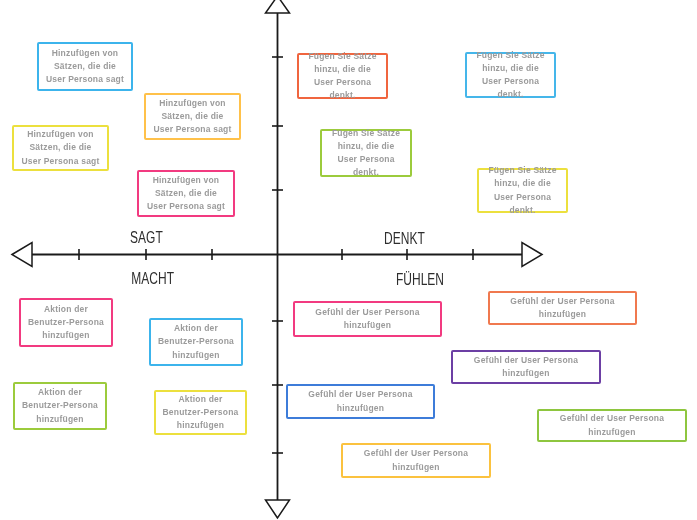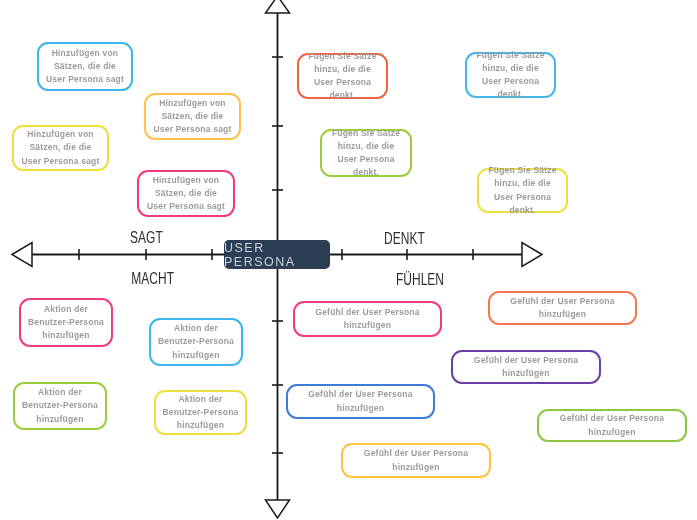--- a/index.html
+++ b/index.html
@@ -6,21 +6,21 @@
   body { font-family:"Liberation Sans", sans-serif; background:#ffffff; }
   .canvas {
     position:relative; width:697px; height:520px; background:#ffffff;
     overflow:hidden;
   }
   .axes-svg { position:absolute; left:0; top:0; }
 
   
   .note {
     position:absolute; background:#ffffff;
-    border:2px solid #ccc; border-radius:11px;
+    border:2px solid #ccc; border-radius:2px;
     display:flex; align-items:center; justify-content:center;
     box-sizing:border-box; padding:3px 5px;
   }
   .note span {
     color:#9b9b9b; font-size:8.5px; line-height:1.55; font-weight:bold;
     text-align:center; letter-spacing:0.2px;
   }
   
   .n-s1 { left:37px;  top:42px;  width:96px; height:49px; }
   .n-s2 { left:144px; top:93px;  width:97px; height:47px; }
@@ -96,23 +96,20 @@
       <line x1="272" y1="385" x2="283" y2="385"></line>
       <line x1="272" y1="453" x2="283" y2="453"></line>
     </g>
   </svg>
 
   <div class="quad-label ql-sagt">SAGT</div>
   <div class="quad-label ql-denkt">DENKT</div>
   <div class="quad-label ql-macht">MACHT</div>
   <div class="quad-label ql-fuehlen">FÜHLEN</div>
 
-  <div class="center-node" style="background-color: rgb(43, 62, 84);">
-    <span style="color: rgb(201, 211, 220);">USER PERSONA</span>
-  </div>
 
   <div class="note n-s1" style="border-color: rgb(60, 180, 236);">
     <span>Hinzufügen von Sätzen, die die User Persona sagt</span>
     </div>
   <div class="note n-s2" style="border-color: rgb(255, 193, 74);">
     <span>Hinzufügen von Sätzen, die die User Persona sagt</span>
     </div>
   <div class="note n-s3" style="border-color: rgb(236, 224, 62);">
     <span>Hinzufügen von Sätzen, die die User Persona sagt</span>
     </div>

